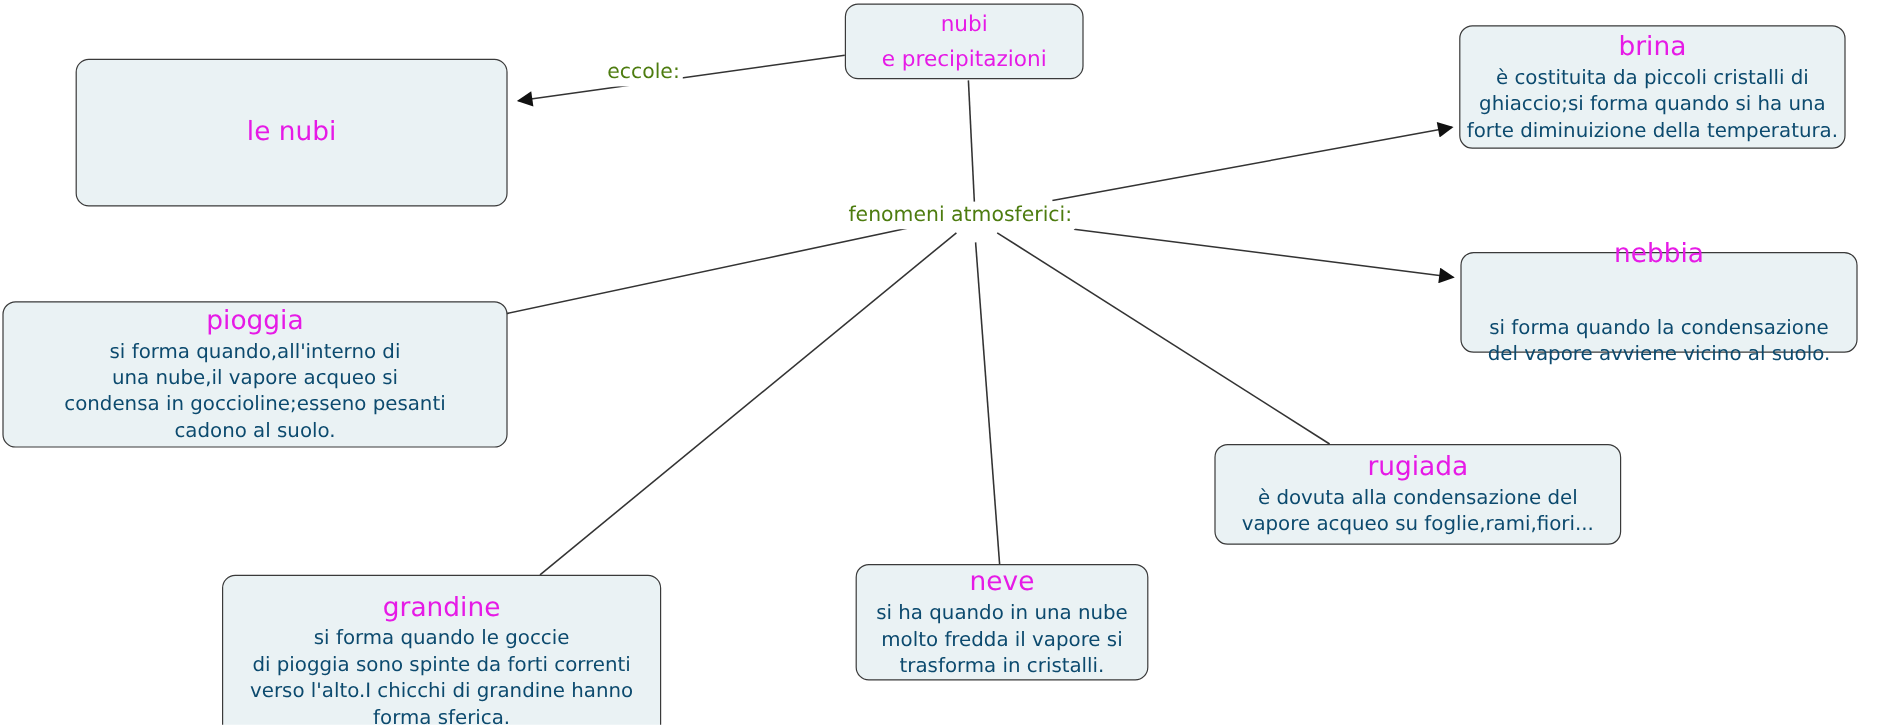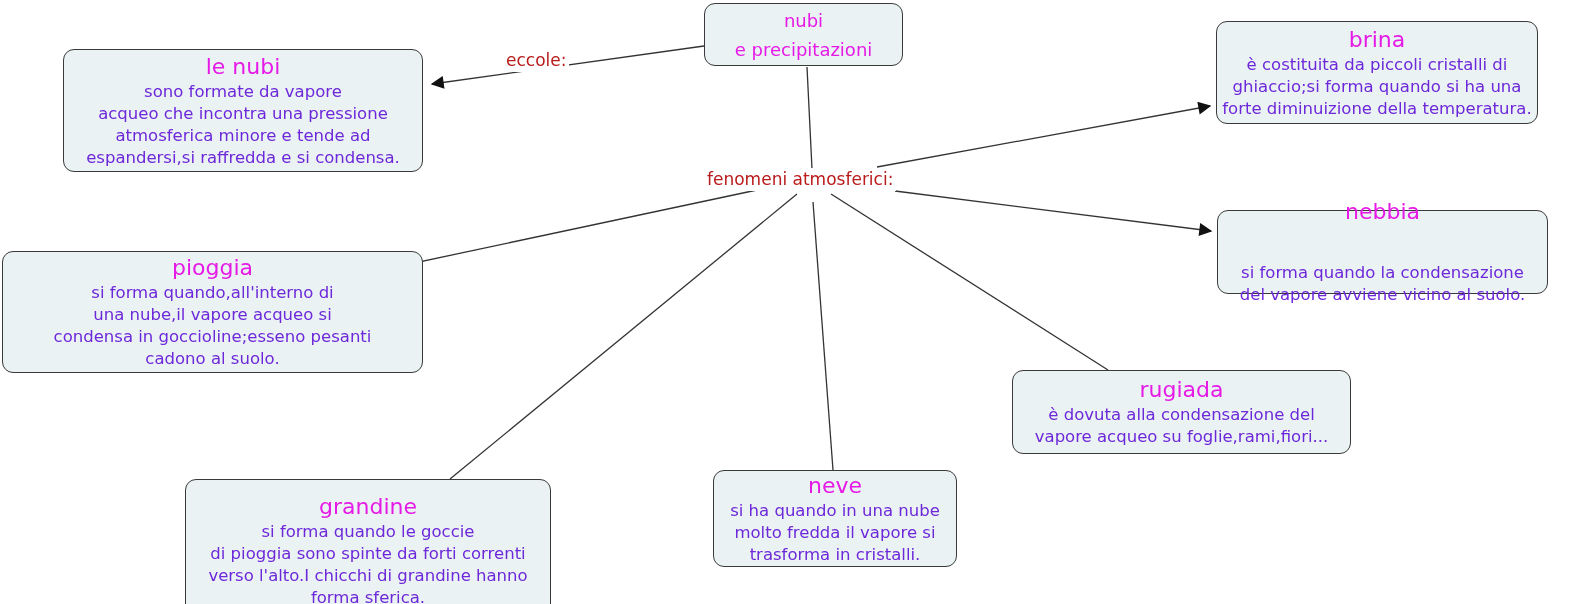--- a/index.html
+++ b/index.html
@@ -30,36 +30,36 @@
     z-index: 2;
     padding: 2px 4px;
   }
   .c-title {
     color: #e61ae6;
     font-size: 22px;
     line-height: 28px;
     white-space: pre;
   }
   .c-body {
-    color: #6d28d9;
+    color: #0c4a6e;
     font-size: 16.5px;
     line-height: 22px;
     white-space: pre;
   }
   .root-title {
     color: #e61ae6;
     font-size: 18px;
     line-height: 29px;
     white-space: pre-line;
     text-align: center;
   }
   .link-label {
     position: absolute;
     background: #ffffff;
-    color: #b91c1c;
+    color: #4d7c0f;
     font-size: 17px;
     line-height: 23px;
     padding: 0 3px;
     white-space: pre;
     z-index: 1;
   }
 </style>
 </head>
 <body>
 
@@ -83,24 +83,20 @@
   <div class="root-title">nubi
 e precipitazioni</div>
 </div>
 
 <div class="link-label" style="left:503px; top:49px;">eccole:</div>
 
 <div class="link-label" style="left:704px; top:168px;">fenomeni atmosferici:</div>
 
 <div class="concept" style="left:63px; top:49px; width:360px; height:123px;">
   <div class="c-title">le nubi</div>
-  <div class="c-body">sono formate da vapore
-acqueo che incontra una pressione
-atmosferica minore e tende ad
-espandersi,si raffredda e si condensa.</div>
 </div>
 
 <div class="concept" style="left:1216px; top:21px; width:322px; height:103px;">
   <div class="c-title">brina</div>
   <div class="c-body">è costituita da piccoli cristalli di
 ghiaccio;si forma quando si ha una
 forte diminuizione della temperatura.</div>
 </div>
 
 <div class="concept" style="left:1217px; top:210px; width:331px; height:84px;gap:36px;">

